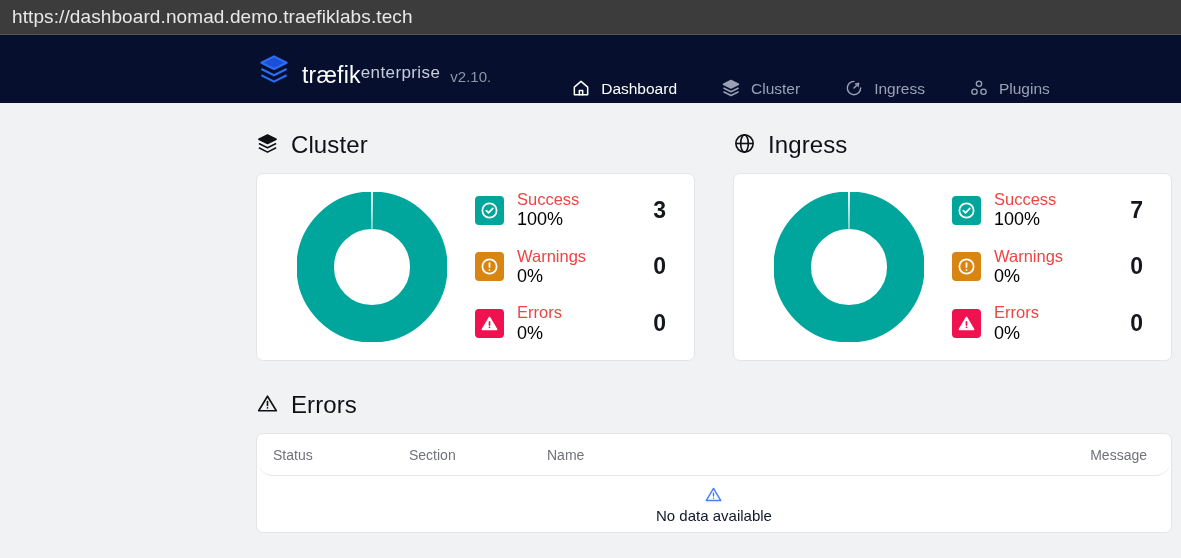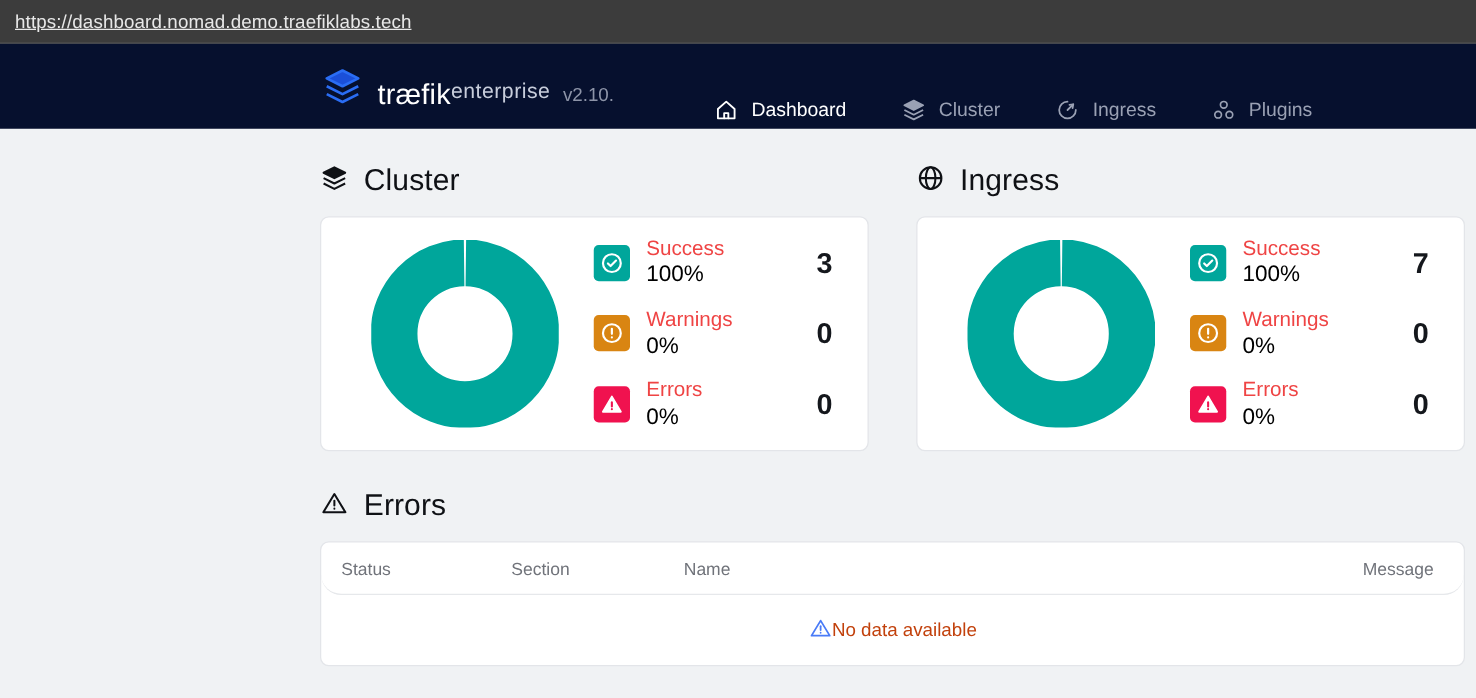--- a/index.html
+++ b/index.html
@@ -13,24 +13,23 @@
   
   .urlbar {
     height: 35px;
     background: #3c3c3c;
     border-bottom: 1px solid #555;
     display: flex; align-items: center;
     padding: 0 12px;
   }
   .urlbar .url {
     color: #e8e8e8;
-    font-size: 15px;
+    font-size: 19px;
     letter-spacing: .1px;
     white-space: nowrap;
-    text-decoration: underline;
   }
 
   
   .navbar {
     height: 68px;
     background: #06102e;
     display: flex;
     align-items: center;
     padding-left: 256px;
   }
@@ -106,21 +105,21 @@
     font-size: 14px; color: #70737a;
     padding: 0 16px;
     border-radius: 16px;
   }
   .th-status  { width: 136px; }
   .th-section { width: 138px; }
   .th-type    { width: 276px; }
   .th-name    { width: 278px; }
   .th-message { flex: 1; text-align: right; padding-right: 8px; }
   .tbody { height: 56px; display: flex; align-items: center; justify-content: center; }
-  .nodata { display: flex; align-items: center; font-size: 15px; color: #c2410c; }
+  .nodata { display: flex; align-items: center; font-size: 15px; color: #0f172a; flex-direction: column; }
 </style>
 </head>
 <body>
 
 <div class="urlbar">
   <span class="url">https://dashboard.nomad.demo.traefiklabs.tech</span>
 </div>
 
 <div class="navbar">
 

